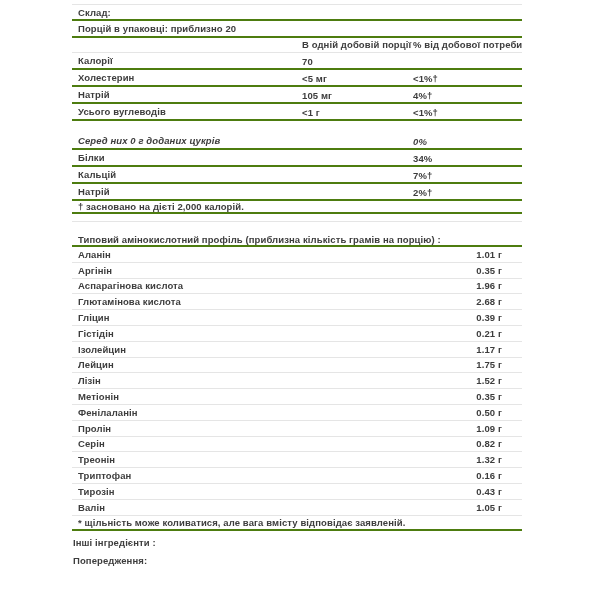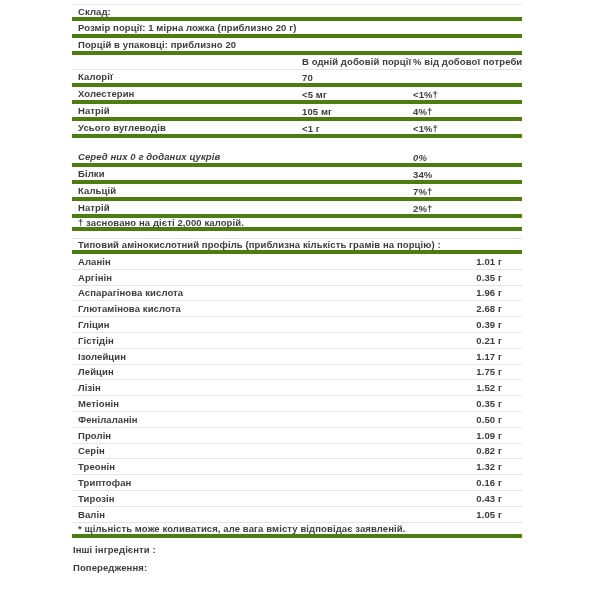--- a/index.html
+++ b/index.html
@@ -17,37 +17,37 @@
     top: 4px;
     width: 450px;
     color: #3d3d3d;
     font-size: 9.5px;
     font-weight: 700;
     letter-spacing: 0.1px;
   }
   .row {
     position: relative;
     box-sizing: border-box;
-    border-bottom: 4px solid #4d7c0f;
+    border-bottom: 2px solid #4d7c0f;
     display: flex;
     align-items: center;
     padding-left: 6px;
   }
   .row.top { border-top: 1px solid #e5e5e5; }
   .info-row { height: 17px; }
   .header-row { height: 14px; border-bottom: 1px solid #e5e5e5; position: relative; }
   .nrow { height: 17px; }
   .col2 { position: absolute; left: 230px; top: 50%; transform: translateY(-50%); white-space: nowrap; text-align: right; }
   .col3 { position: absolute; left: 341px; top: 50%; transform: translateY(-50%); white-space: nowrap; }
   .header-row .col2, .header-row .col3 { top: auto; bottom: 2px; transform: none; }
   .italic { font-style: italic; margin-top: 12px; }
   .foot-row { height: 13px; }
   .gap { height: 7px; border: none; }
   .gap2 { height: 6px; border: none; }
-  .sec-title-row { height: 16px; border-top: 1px solid #e5e5e5; }
+  .sec-title-row { height: 26px; border-top: 1px solid #e5e5e5; align-items: flex-end; }
   .arow {
     height: 15.8px;
     box-sizing: border-box;
     border-bottom: 1px solid #e5e5e5;
     display: flex;
     align-items: center;
     justify-content: space-between;
     padding: 0 20px 0 6px;
   }
   .afoot { height: 15px; }
@@ -62,23 +62,20 @@
 </style>
 </head>
 <body>
 
 <div class="facts">
 
   <div class="row info-row top">
     <span class="c1">Склад:</span>
   </div>
   <div class="row info-row">
-    <span class="c1">Розмір порції: 1 мірна ложка (приблизно 20 г)</span>
-  </div>
-  <div class="row info-row">
     <span class="c1">Порцій в упаковці: приблизно 20</span>
   </div>
 
   <div class="header-row">
     <span class="col2">В одній добовій порції</span>
     <span class="col3">% від добової потреби</span>
   </div>
 
   <div>
       <div class="row nrow">

